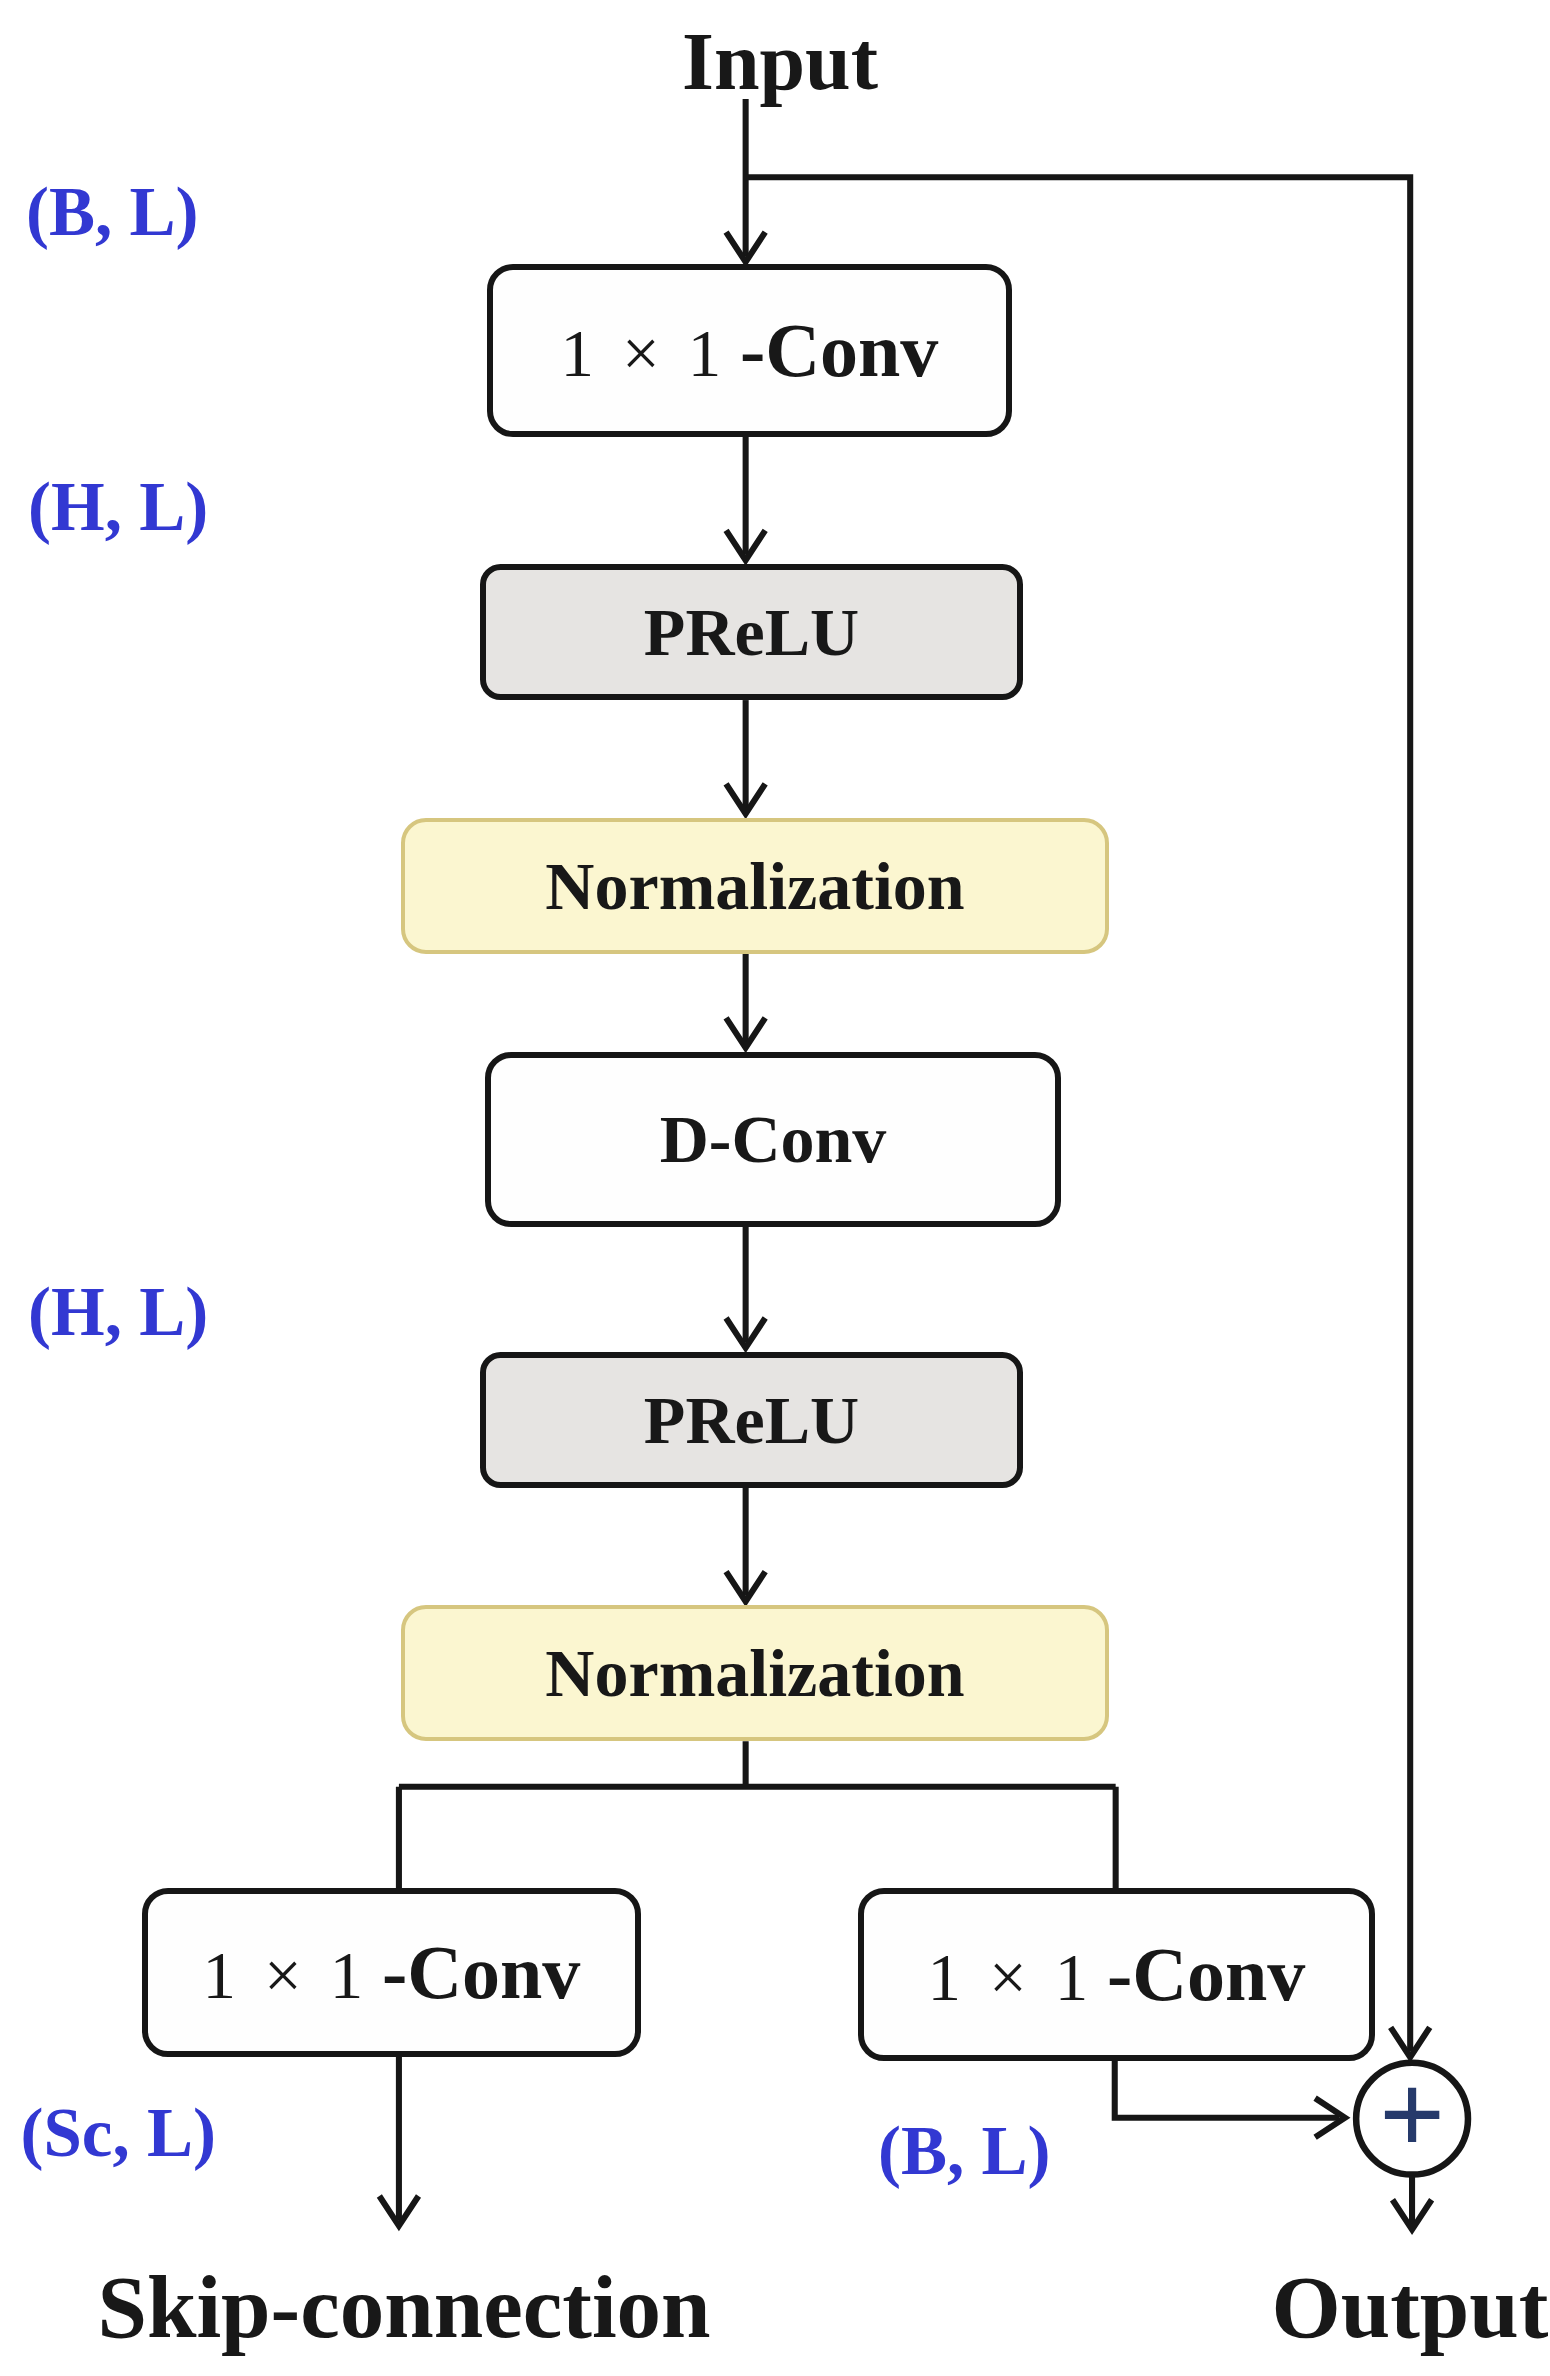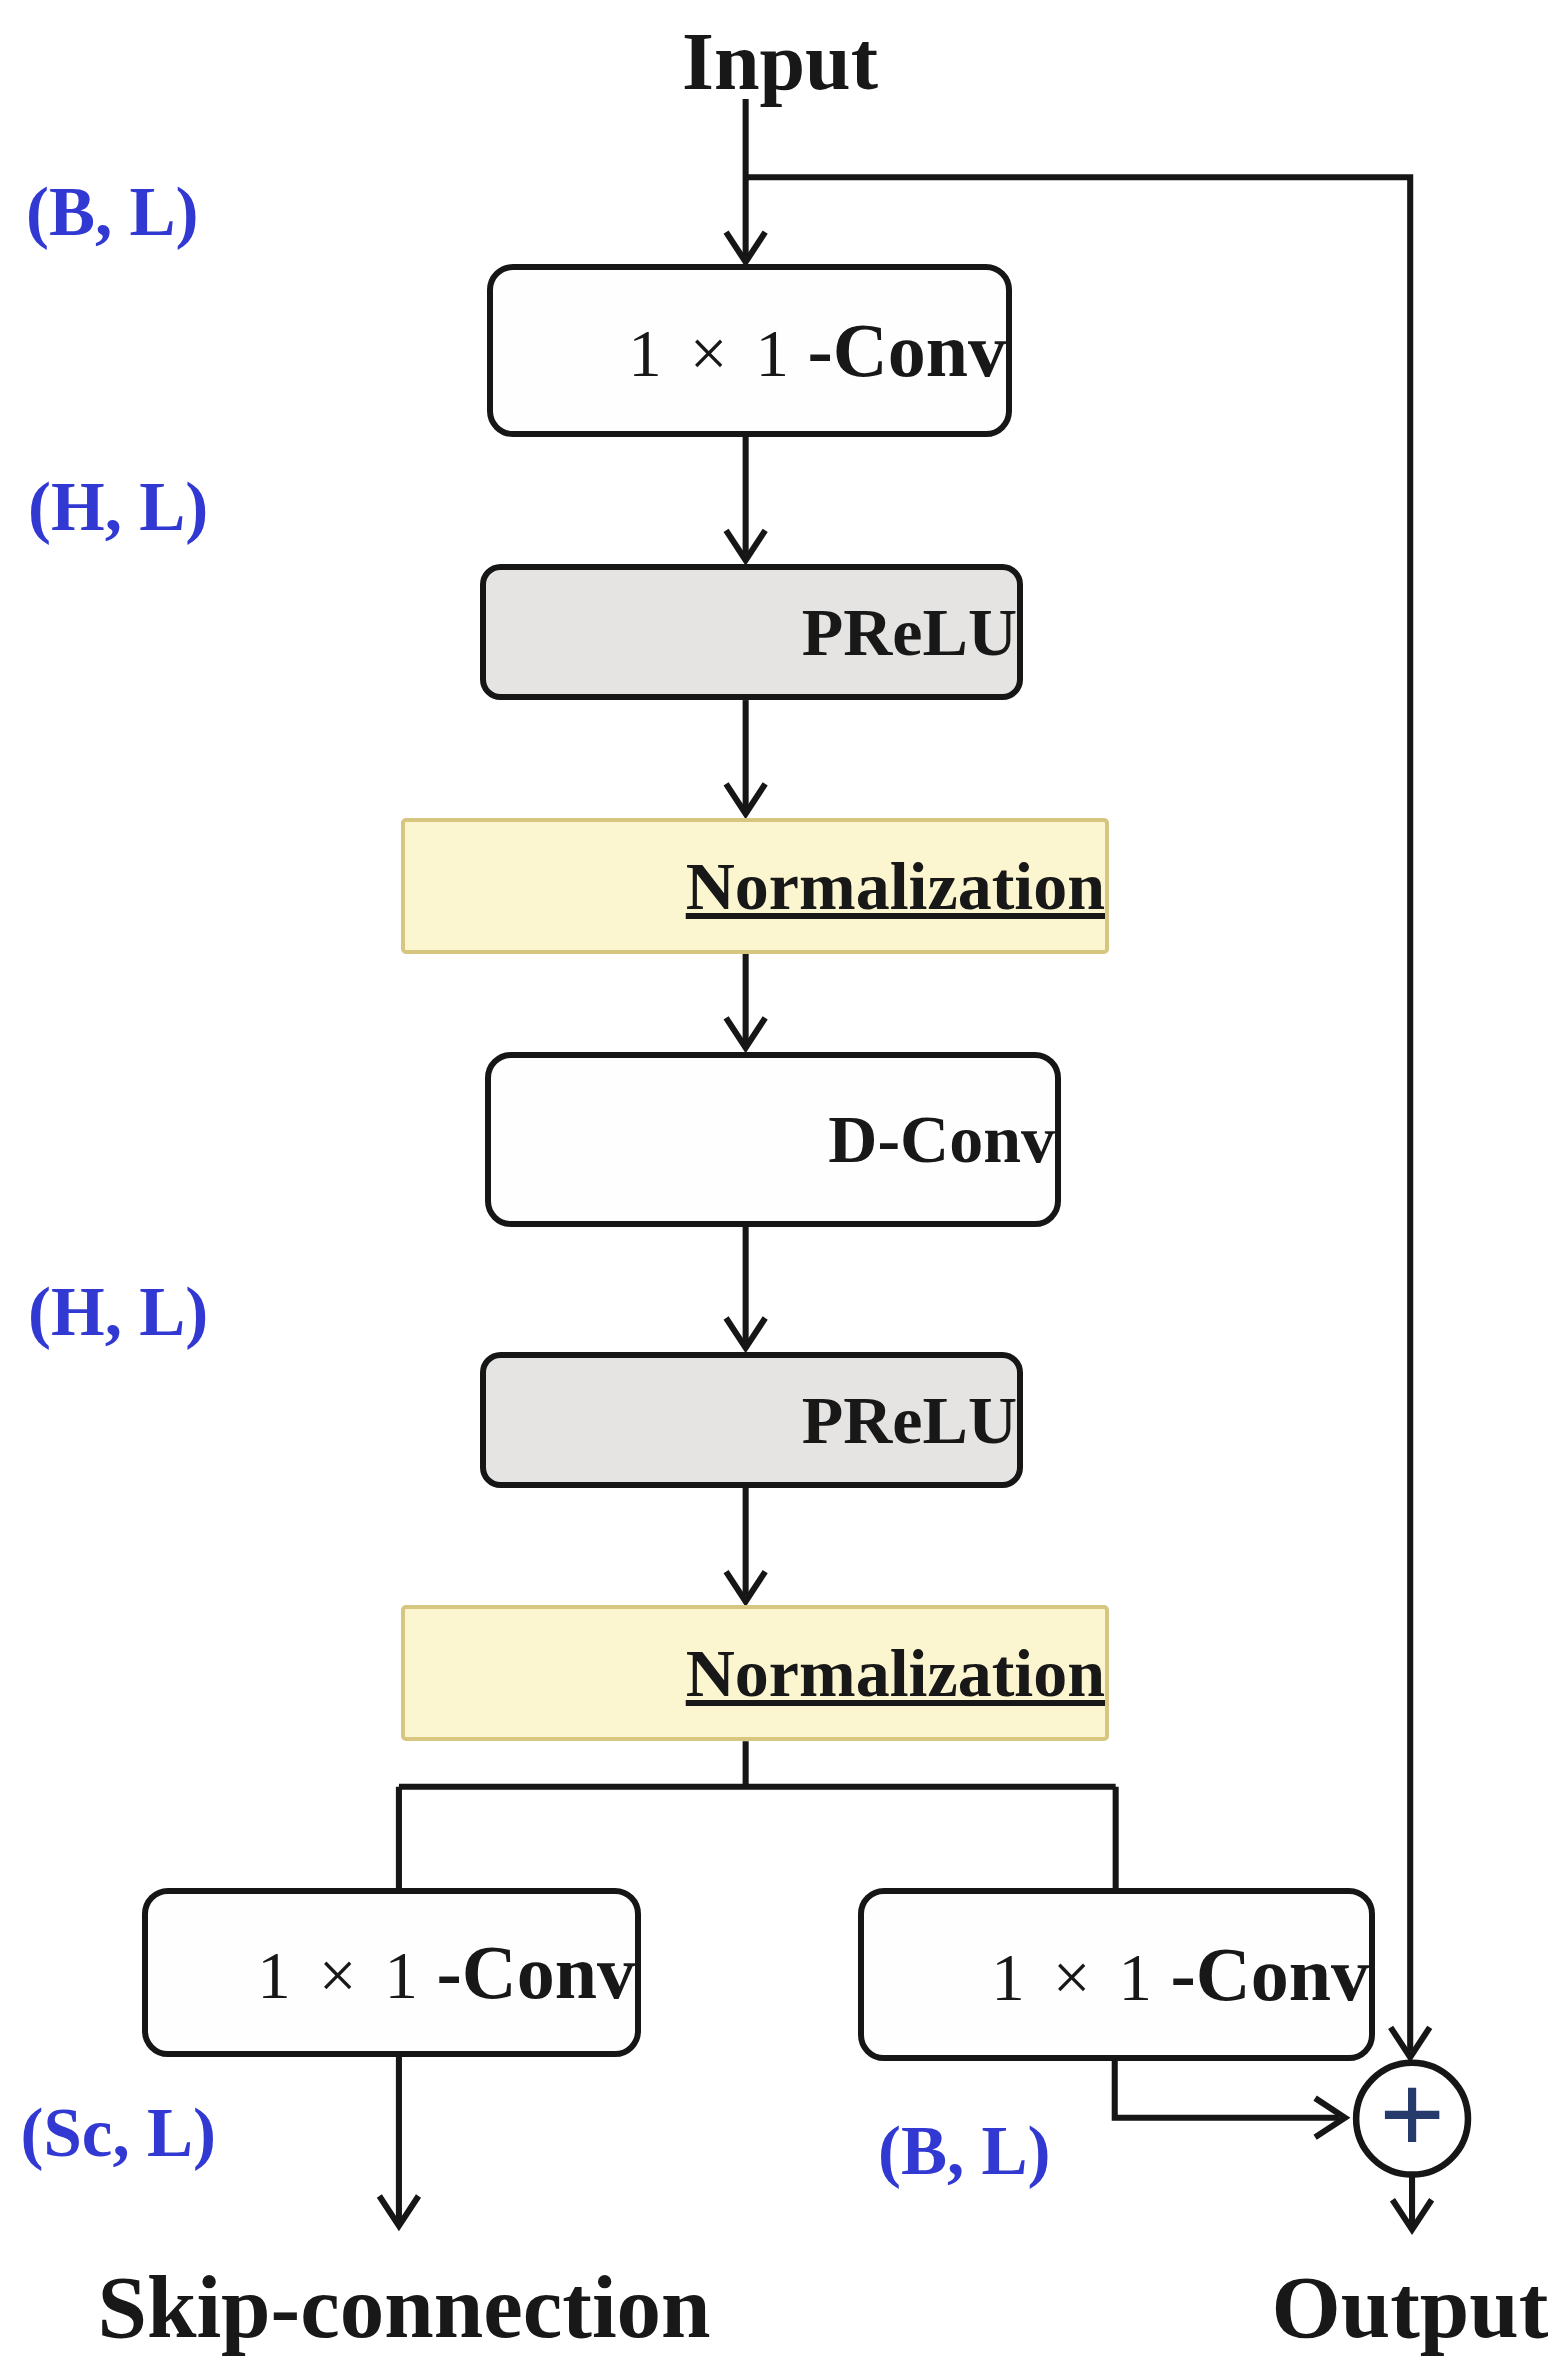--- a/index.html
+++ b/index.html
@@ -7,33 +7,32 @@
     position:relative;
     width:1550px;height:2376px;
     background:var(--canvas-bg,#ffffff);
     font-family:"Liberation Serif","DejaVu Serif",serif;
     overflow:hidden;
   }
   #wires{position:absolute;left:0;top:0;width:1550px;height:2376px;}
   .node{
     position:absolute;
     box-sizing:border-box;
-    display:flex;align-items:center;justify-content:flex-end;
+    display:flex;align-items:center;justify-content:center;
     background:#fefefe;
     border:6.5px solid var(--line-black,#161616);
     border-radius:26px;
     color:var(--text-black,#181818);
   }
   .node .lbl{white-space:nowrap;}
   .node-gray{background:var(--box-gray-fill,#e6e4e2);border-radius:20.5px;}
   .node-yellow{
     background:var(--box-yellow-fill,#fbf6d0);
     border:4.7px solid var(--box-yellow-border,#d6c67f);
-    border-radius:5px;
-    text-decoration:underline;
+    border-radius:25px;
   }
   .box-label{font-weight:700;font-size:68px;}
   .conv-prefix{font-weight:400;font-size:67px;letter-spacing:5.6px;margin-right:13px;}
   .conv-suffix{font-weight:700;font-size:76px;}
   .caption{
     position:absolute;color:var(--text-black,#181818);
     font-weight:700;white-space:nowrap;transform:translateX(-50%);
   }
   .caption-top{font-size:82px;}
   .caption-bottom{font-size:89px;}

